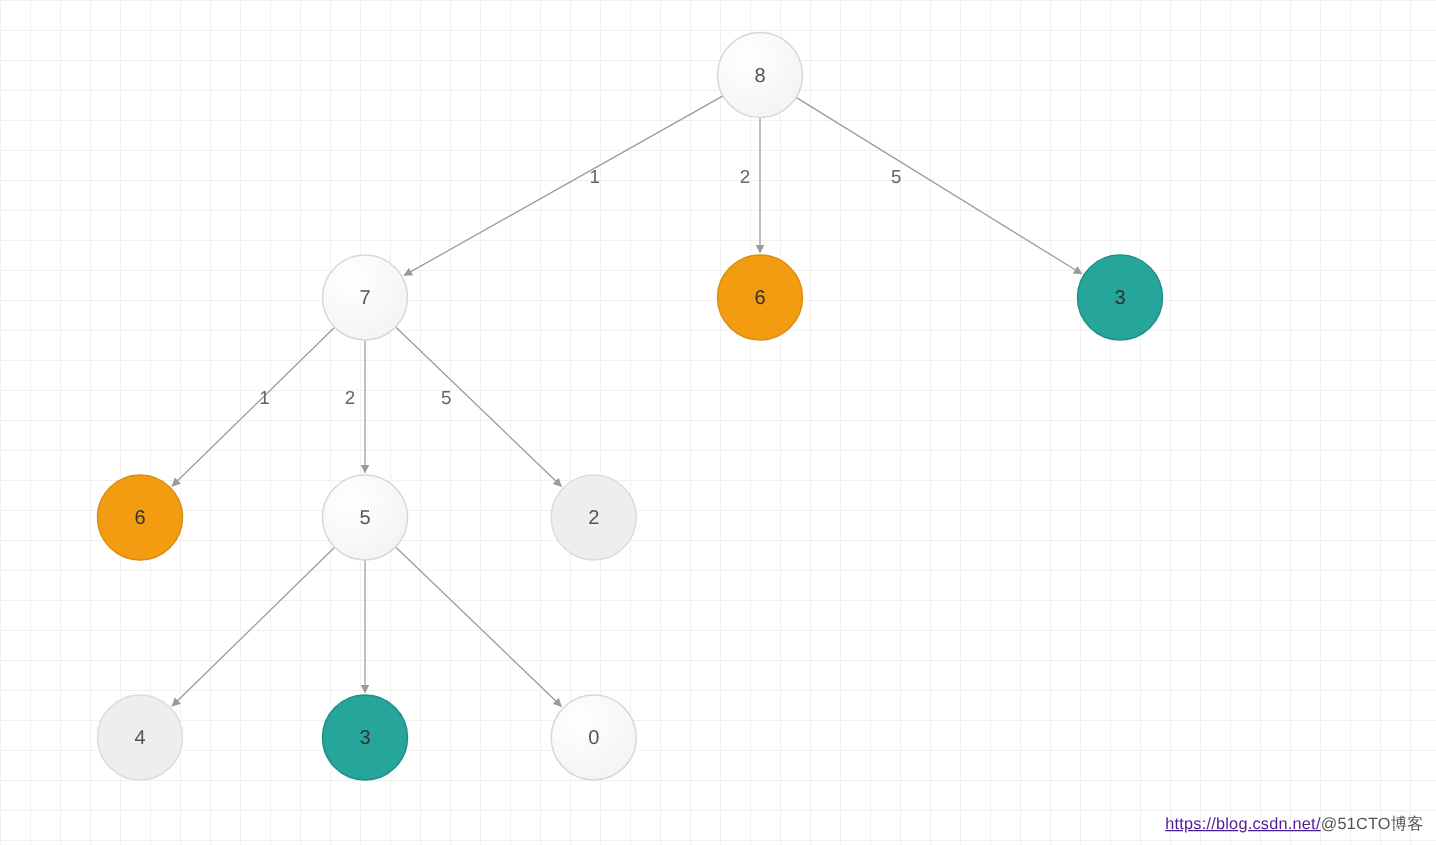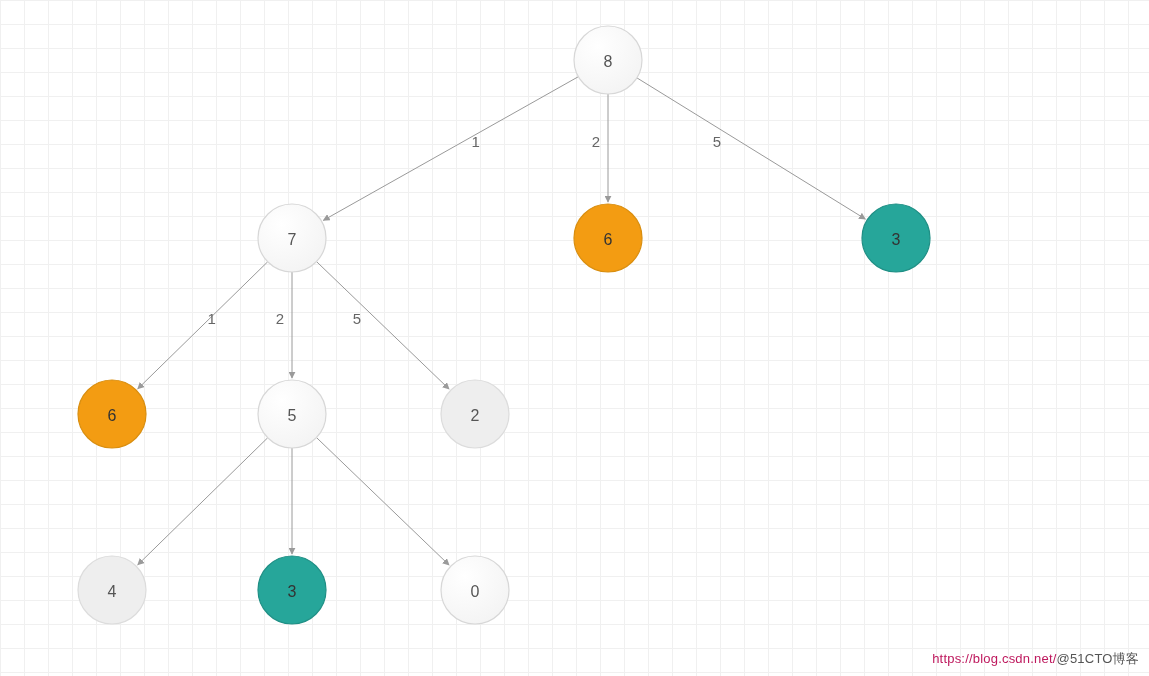--- a/index.html
+++ b/index.html
@@ -43,21 +43,21 @@
   .edge-label { font-size: 15px; fill: #666; text-anchor: middle; }
   .watermark {
     position: absolute;
     right: 10px;
     bottom: 8px;
     font-size: 13px;
     color: #555;
     z-index: 2;
     letter-spacing: 0.2px;
   }
-  .watermark .faded { color: #be185d; }
+  .watermark .faded { color: #4c1d95; text-decoration: underline; }
 </style>
 </head>
 <body>
 
 <div class="grid-bg"></div>
 
 <svg class="diagram" viewBox="0 0 1149 676">
   <defs>
     <marker id="arrow" viewBox="0 0 10 10" refX="9" refY="5" markerWidth="7" markerHeight="7" orient="auto-start-reverse">
       <path d="M 0 0 L 10 5 L 0 10 z" fill="#9a9a9a"></path>

